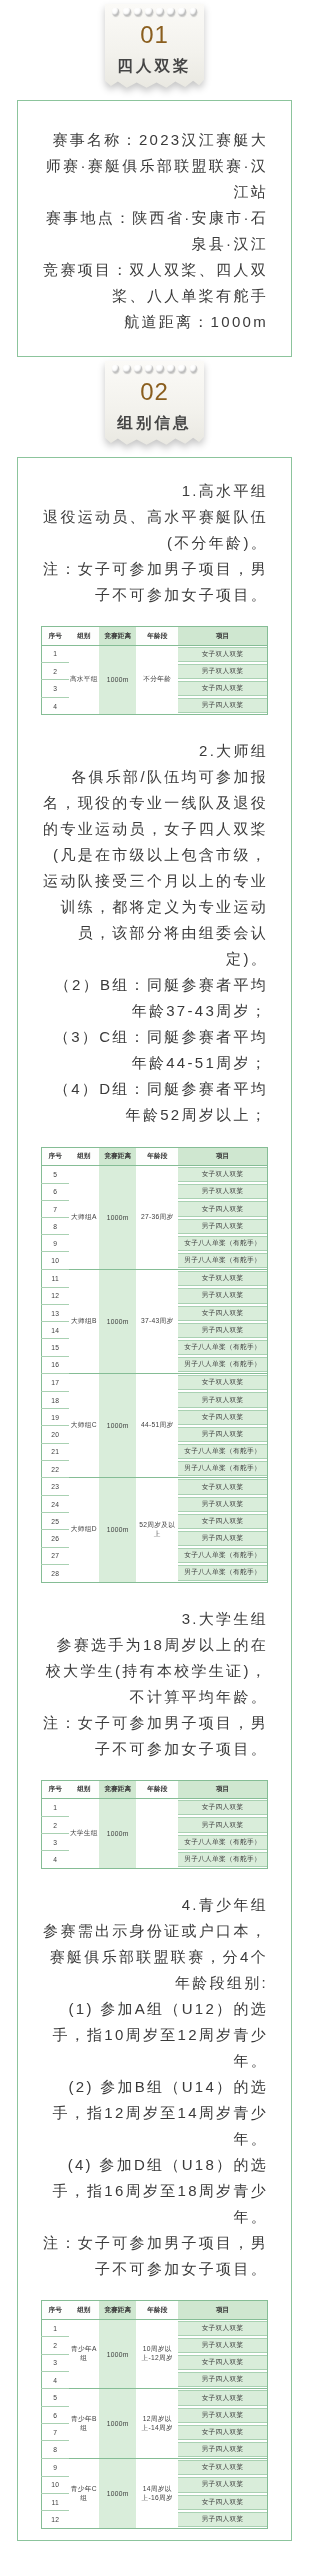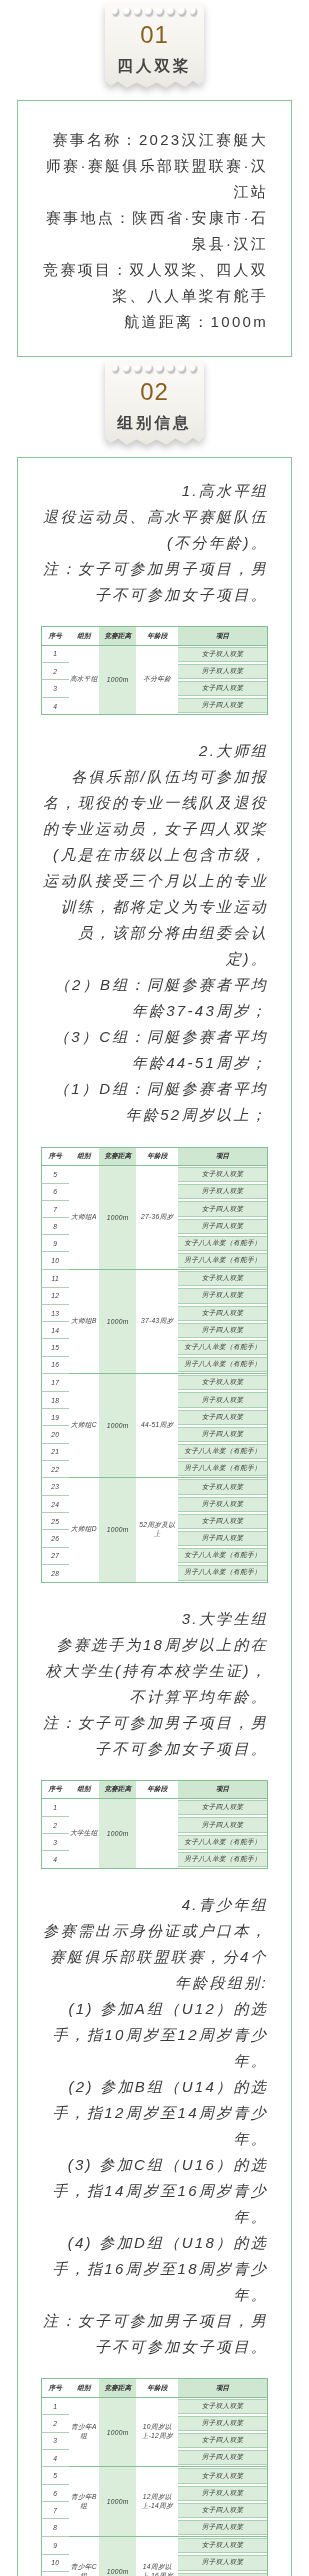--- a/index.html
+++ b/index.html
@@ -39,21 +39,21 @@
     background:#fff;
   }
   #event-box{padding:26px 23px 20.6px;}
   #group-box{padding:19.6px 23px 6.2px;}
 
   .para{
     font-size:15px;line-height:26px;letter-spacing:2.3px;
     color:var(--text,#3a3a3a);margin:0;
     word-break:break-all;text-align:right;
   }
-  .group-block{margin:0 0 23px;font-style:italic;}
+  .group-block{margin:0 0 23px;}
   .group-block:last-child{margin-bottom:3.1px;}
 
   
   .gtable{
     width:100%;border-collapse:collapse;
     margin:18.5px 0 5.2px;
     border:1px solid var(--table_line,#85bd95);
   }
   .gtable thead tr{border-bottom:1px solid var(--table_line,#85bd95);}
   .gtable th{
@@ -168,21 +168,21 @@
               </td>
             </tr>
           </tbody>
         </table>
       </div>
       <div class="group-block">
         <p class="para">2.大师组</p>
         <p class="para">各俱乐部/队伍均可参加报名，现役的专业一线队及退役的专业运动员，女子四人双桨(凡是在市级以上包含市级，运动队接受三个月以上的专业训练，都将定义为专业运动员，该部分将由组委会认定)。</p>
         <p class="para">（2）B组：同艇参赛者平均年龄37-43周岁；</p>
         <p class="para">（3）C组：同艇参赛者平均年龄44-51周岁；</p>
-        <p class="para">（1）D组：同艇参赛者平均年龄52周岁以上；</p>
+        <p class="para">（4）D组：同艇参赛者平均年龄52周岁以上；</p>
         <table class="gtable">
           <thead>
             <tr>
               <th>序号</th>
               <th>组别</th>
               <th class="g">竞赛距离</th>
               <th>年龄段</th>
               <th class="g">项目</th>
             </tr>
           </thead>
@@ -389,21 +389,20 @@
               </td>
             </tr>
           </tbody>
         </table>
       </div>
       <div class="group-block">
         <p class="para">4.青少年组</p>
         <p class="para">参赛需出示身份证或户口本，赛艇俱乐部联盟联赛，分4个年龄段组别:</p>
         <p class="para">(1) 参加A组（U12）的选手，指10周岁至12周岁青少年。</p>
         <p class="para">(2) 参加B组（U14）的选手，指12周岁至14周岁青少年。</p>
-        <p class="para">(3) 参加C组（U16）的选手，指14周岁至16周岁青少年。</p>
         <p class="para">(4) 参加D组（U18）的选手，指16周岁至18周岁青少年。</p>
         <p class="para">注：女子可参加男子项目，男子不可参加女子项目。</p>
         <table class="gtable">
           <thead>
             <tr>
               <th>序号</th>
               <th>组别</th>
               <th class="g">竞赛距离</th>
               <th>年龄段</th>
               <th class="g">项目</th>

